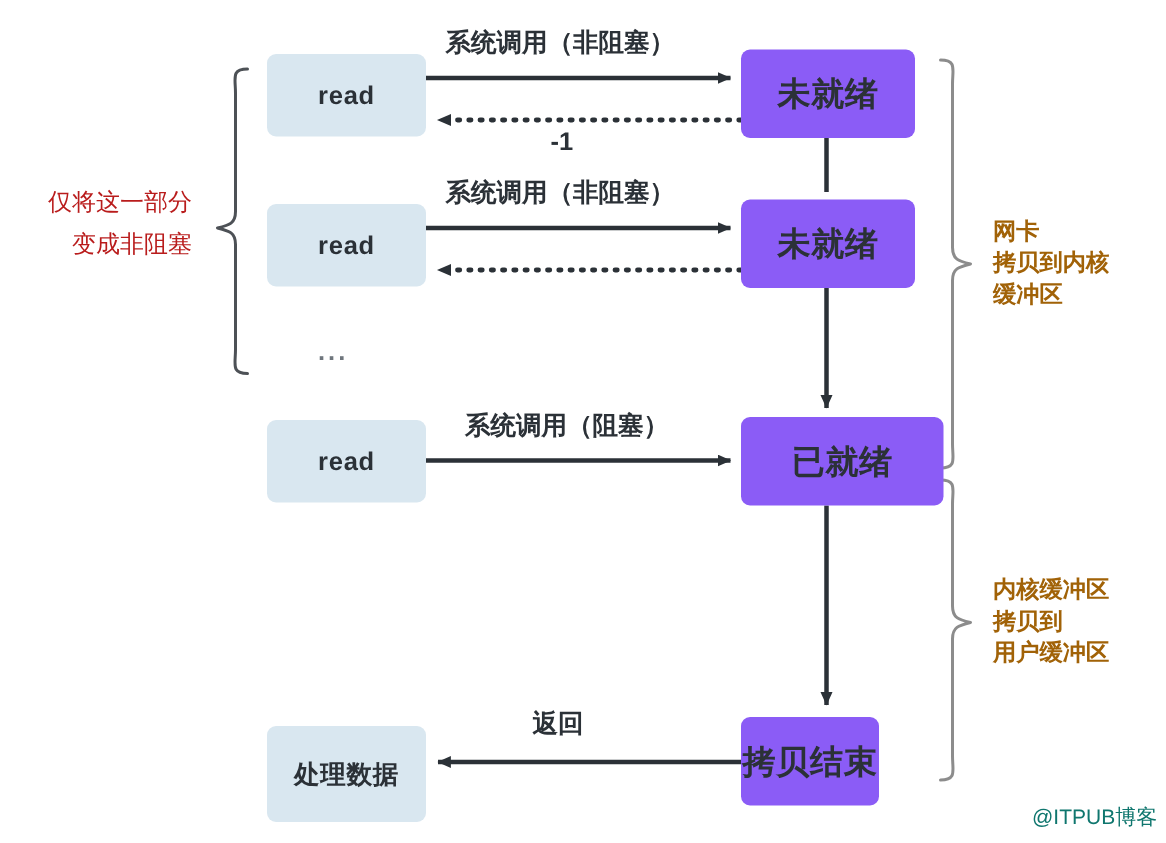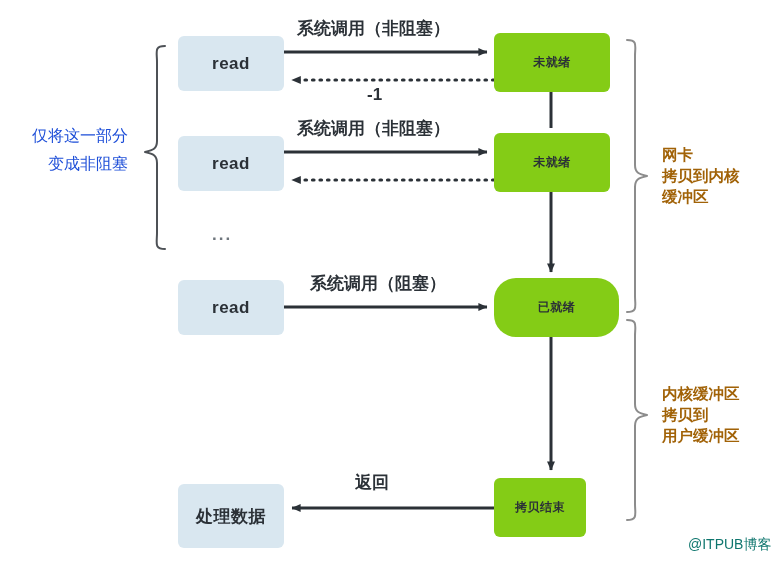--- a/index.html
+++ b/index.html
@@ -25,43 +25,43 @@
     color: #2b3137;
     letter-spacing: 0.5px;
     box-sizing: border-box;
   }
   .box-blue {
     background: #d9e7f0;
     font-size: 17px;
     align-items: center;
   }
   .box-gray {
-    background: #84cc16;
-    font-size: 12px;
+    background: #8b5cf6;
+    font-size: 22px;
     font-family: Liberation Serif, serif;
   }
   .edge-label {
     position: absolute;
     font-size: 17px;
     font-weight: bold;
     color: #2b3137;
     white-space: nowrap;
   }
   .brace-label {
     position: absolute;
     font-size: 15.5px;
     font-weight: bold;
     color: #a16207;
     line-height: 21px;
     white-space: nowrap;
   }
   .left-note {
     position: absolute;
     font-size: 16px;
-    color: #1d4ed8;
+    color: #b91c1c;
     line-height: 28px;
     text-align: right;
     white-space: nowrap;
   }
   .ellipsis {
     position: absolute;
     font-size: 17px;
     font-weight: bold;
     color: #6f767d;
     letter-spacing: 2px;
@@ -179,21 +179,21 @@
   </div>
 
   <div class="box box-gray" style="left:494px; top:33px; width:116px; height:59px;">
     <span>未就绪</span>
   </div>
 
   <div class="box box-gray" style="left:494px; top:133px; width:116px; height:59px;">
     <span>未就绪</span>
   </div>
 
-  <div class="box box-gray" style="left:494px; top:278px; width:125px; height:59px;border-radius:22px;">
+  <div class="box box-gray" style="left:494px; top:278px; width:135px; height:59px;">
     <span>已就绪</span>
   </div>
 
   <div class="box box-gray" style="left:494px; top:478px; width:92px; height:59px;">
     <span>拷贝结束</span>
   </div>
 
   <div class="edge-label" style="left:297px; top:17px;">系统调用（非阻塞）</div>
 
   <div class="edge-label" style="left:367px; top:85px;">-1</div>

